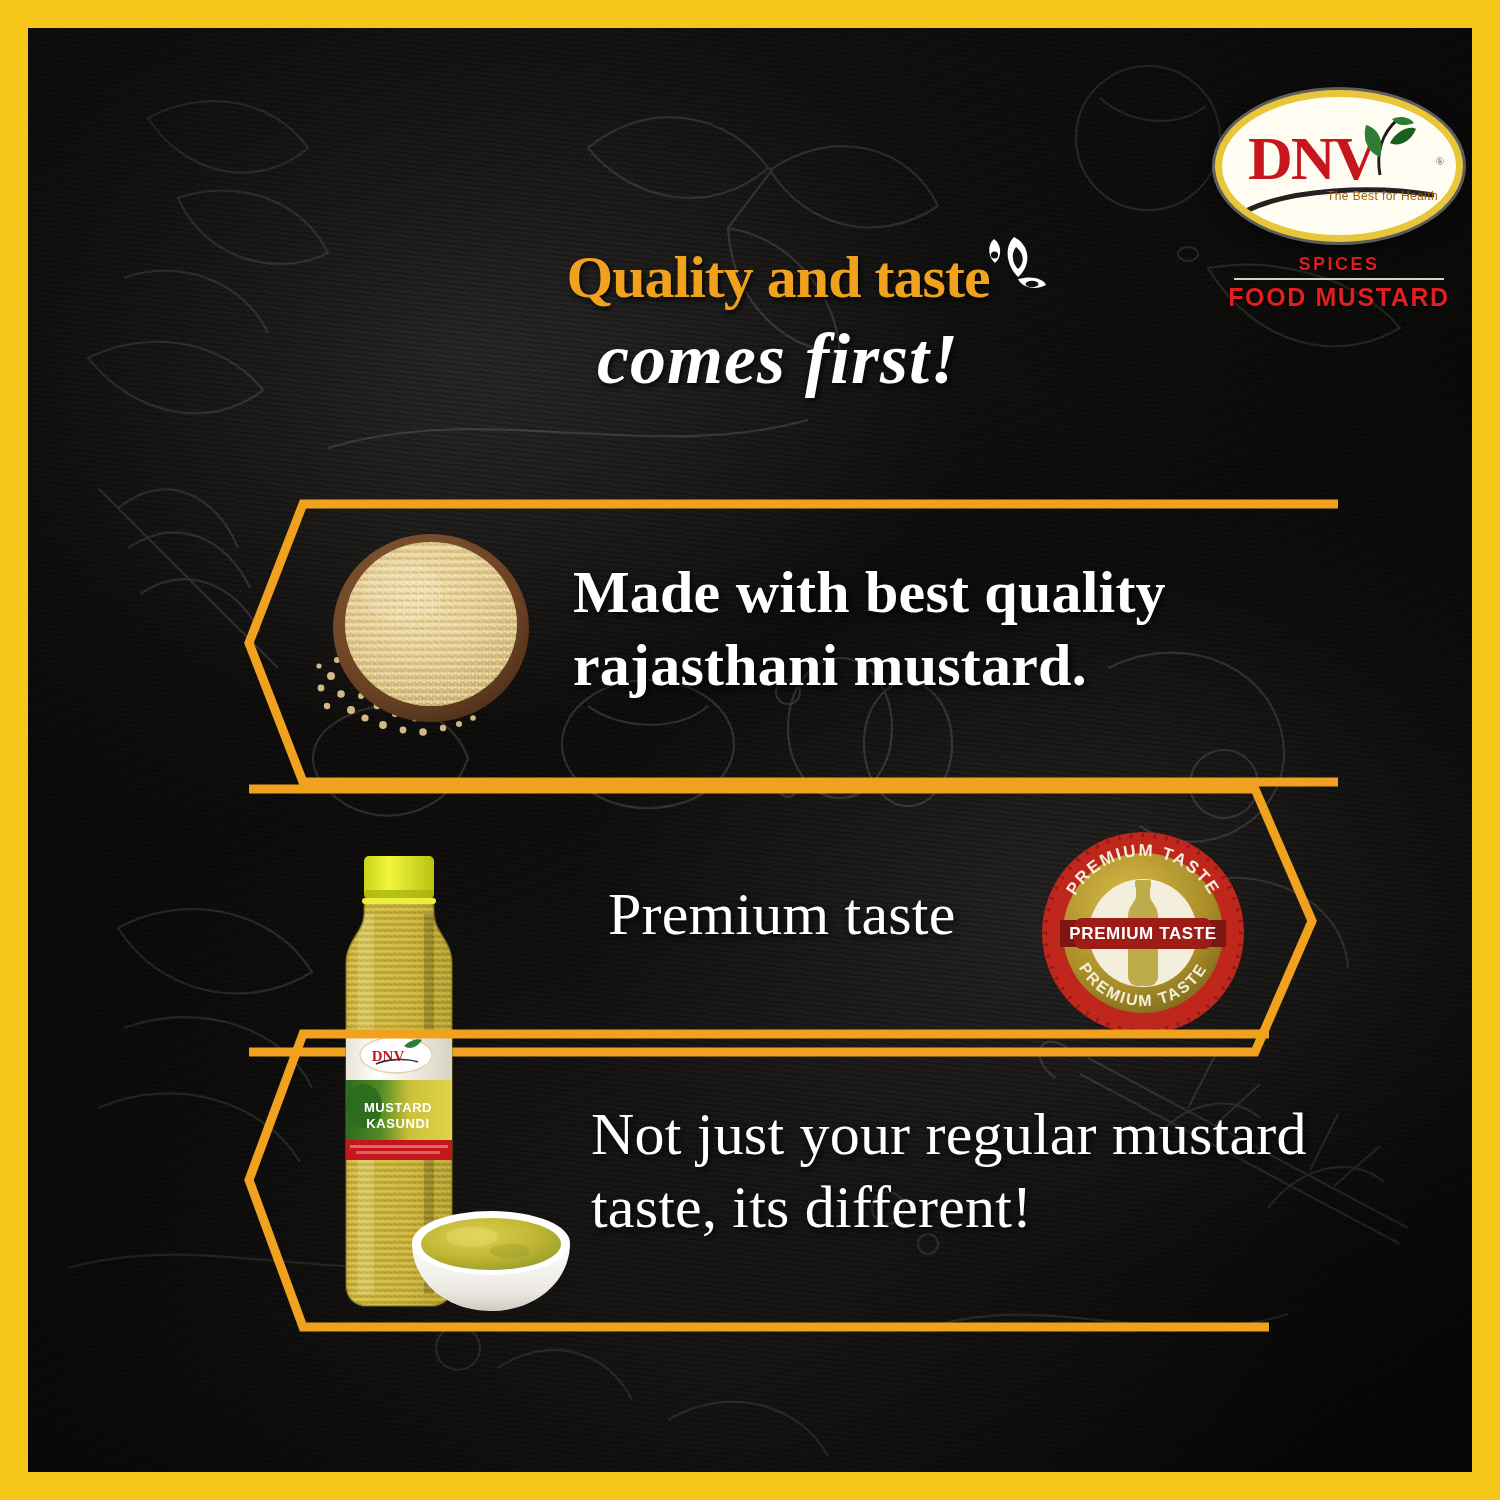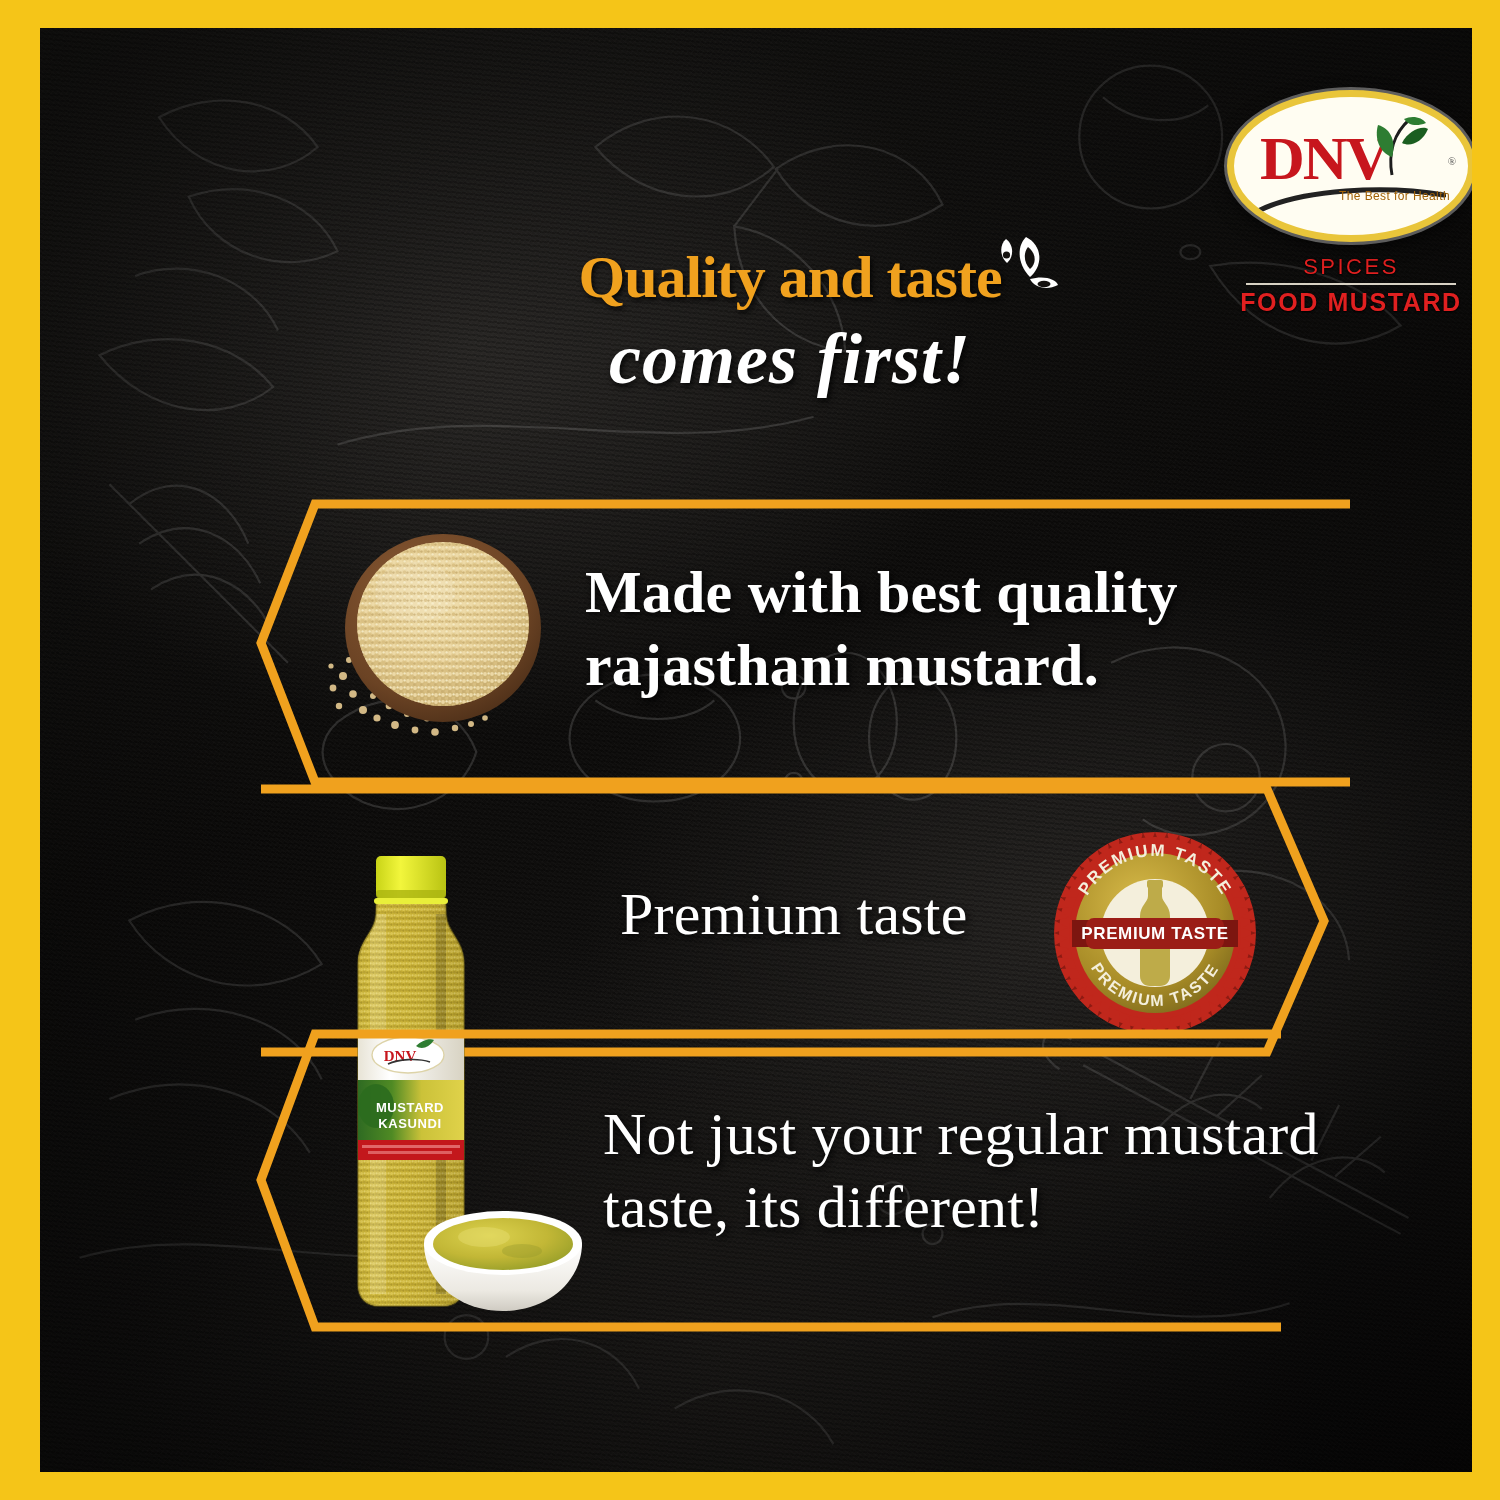--- a/index.html
+++ b/index.html
@@ -13,21 +13,20 @@
 
   
   #stage {
     position:absolute; left:28px; top:28px; right:28px; bottom:28px;
     background:
       radial-gradient(ellipse 60% 45% at 30% 22%, #2a2826 0%, rgba(20,19,18,0) 60%),
       radial-gradient(ellipse 55% 40% at 72% 62%, #252321 0%, rgba(16,15,14,0) 62%),
       radial-gradient(ellipse 70% 50% at 48% 92%, #1e1c1a 0%, rgba(10,10,10,0) 60%),
       linear-gradient(160deg,#181715 0%, #0d0c0b 45%, #131211 72%, #0a0909 100%);
     overflow:hidden;
-    margin-left:12px;
   }
   
   #grain{
     position:absolute; inset:0;
     background-image:
       repeating-linear-gradient(37deg, rgba(255,255,255,.018) 0 1px, rgba(0,0,0,0) 1px 3px),
       repeating-linear-gradient(-52deg, rgba(255,255,255,.013) 0 1px, rgba(0,0,0,0) 1px 4px),
       repeating-linear-gradient(6deg, rgba(0,0,0,.22) 0 2px, rgba(0,0,0,0) 2px 5px);
     opacity:.9; pointer-events:none;
   }
@@ -55,21 +54,21 @@
   #logo-sprout{ position:absolute; right:38px; top:16px; }
   #logo-swoosh{ position:absolute; left:22px; top:86px; }
   #logo-tag{
     position:absolute; right:18px; top:92px;
     font-family:"Liberation Sans", sans-serif; font-size:12px; color:#a16207;
     letter-spacing:.4px;
   }
   #logo-reg{ position:absolute; right:12px; top:58px; font-size:11px; color:#555; }
   #logo-spices{
     margin-top:12px; color:#e02020; font-family:"Liberation Sans", sans-serif;
-    font-weight:normal; font-size:22px; letter-spacing:2.5px;
+    font-weight:bold; font-size:18px; letter-spacing:2.5px;
     text-shadow:0 1px 2px #000, 0 0 1px #000;
   }
   #logo-rule{ height:2px; background:#d8d2c4; margin:3px 26px 3px 26px; }
   #logo-food{
     color:#e02020; font-family:"Liberation Sans", sans-serif;
     font-weight:bold; font-size:25px; letter-spacing:1.6px;
     text-shadow:0 1px 2px #000, 0 0 1px #000;
   }
 
   

